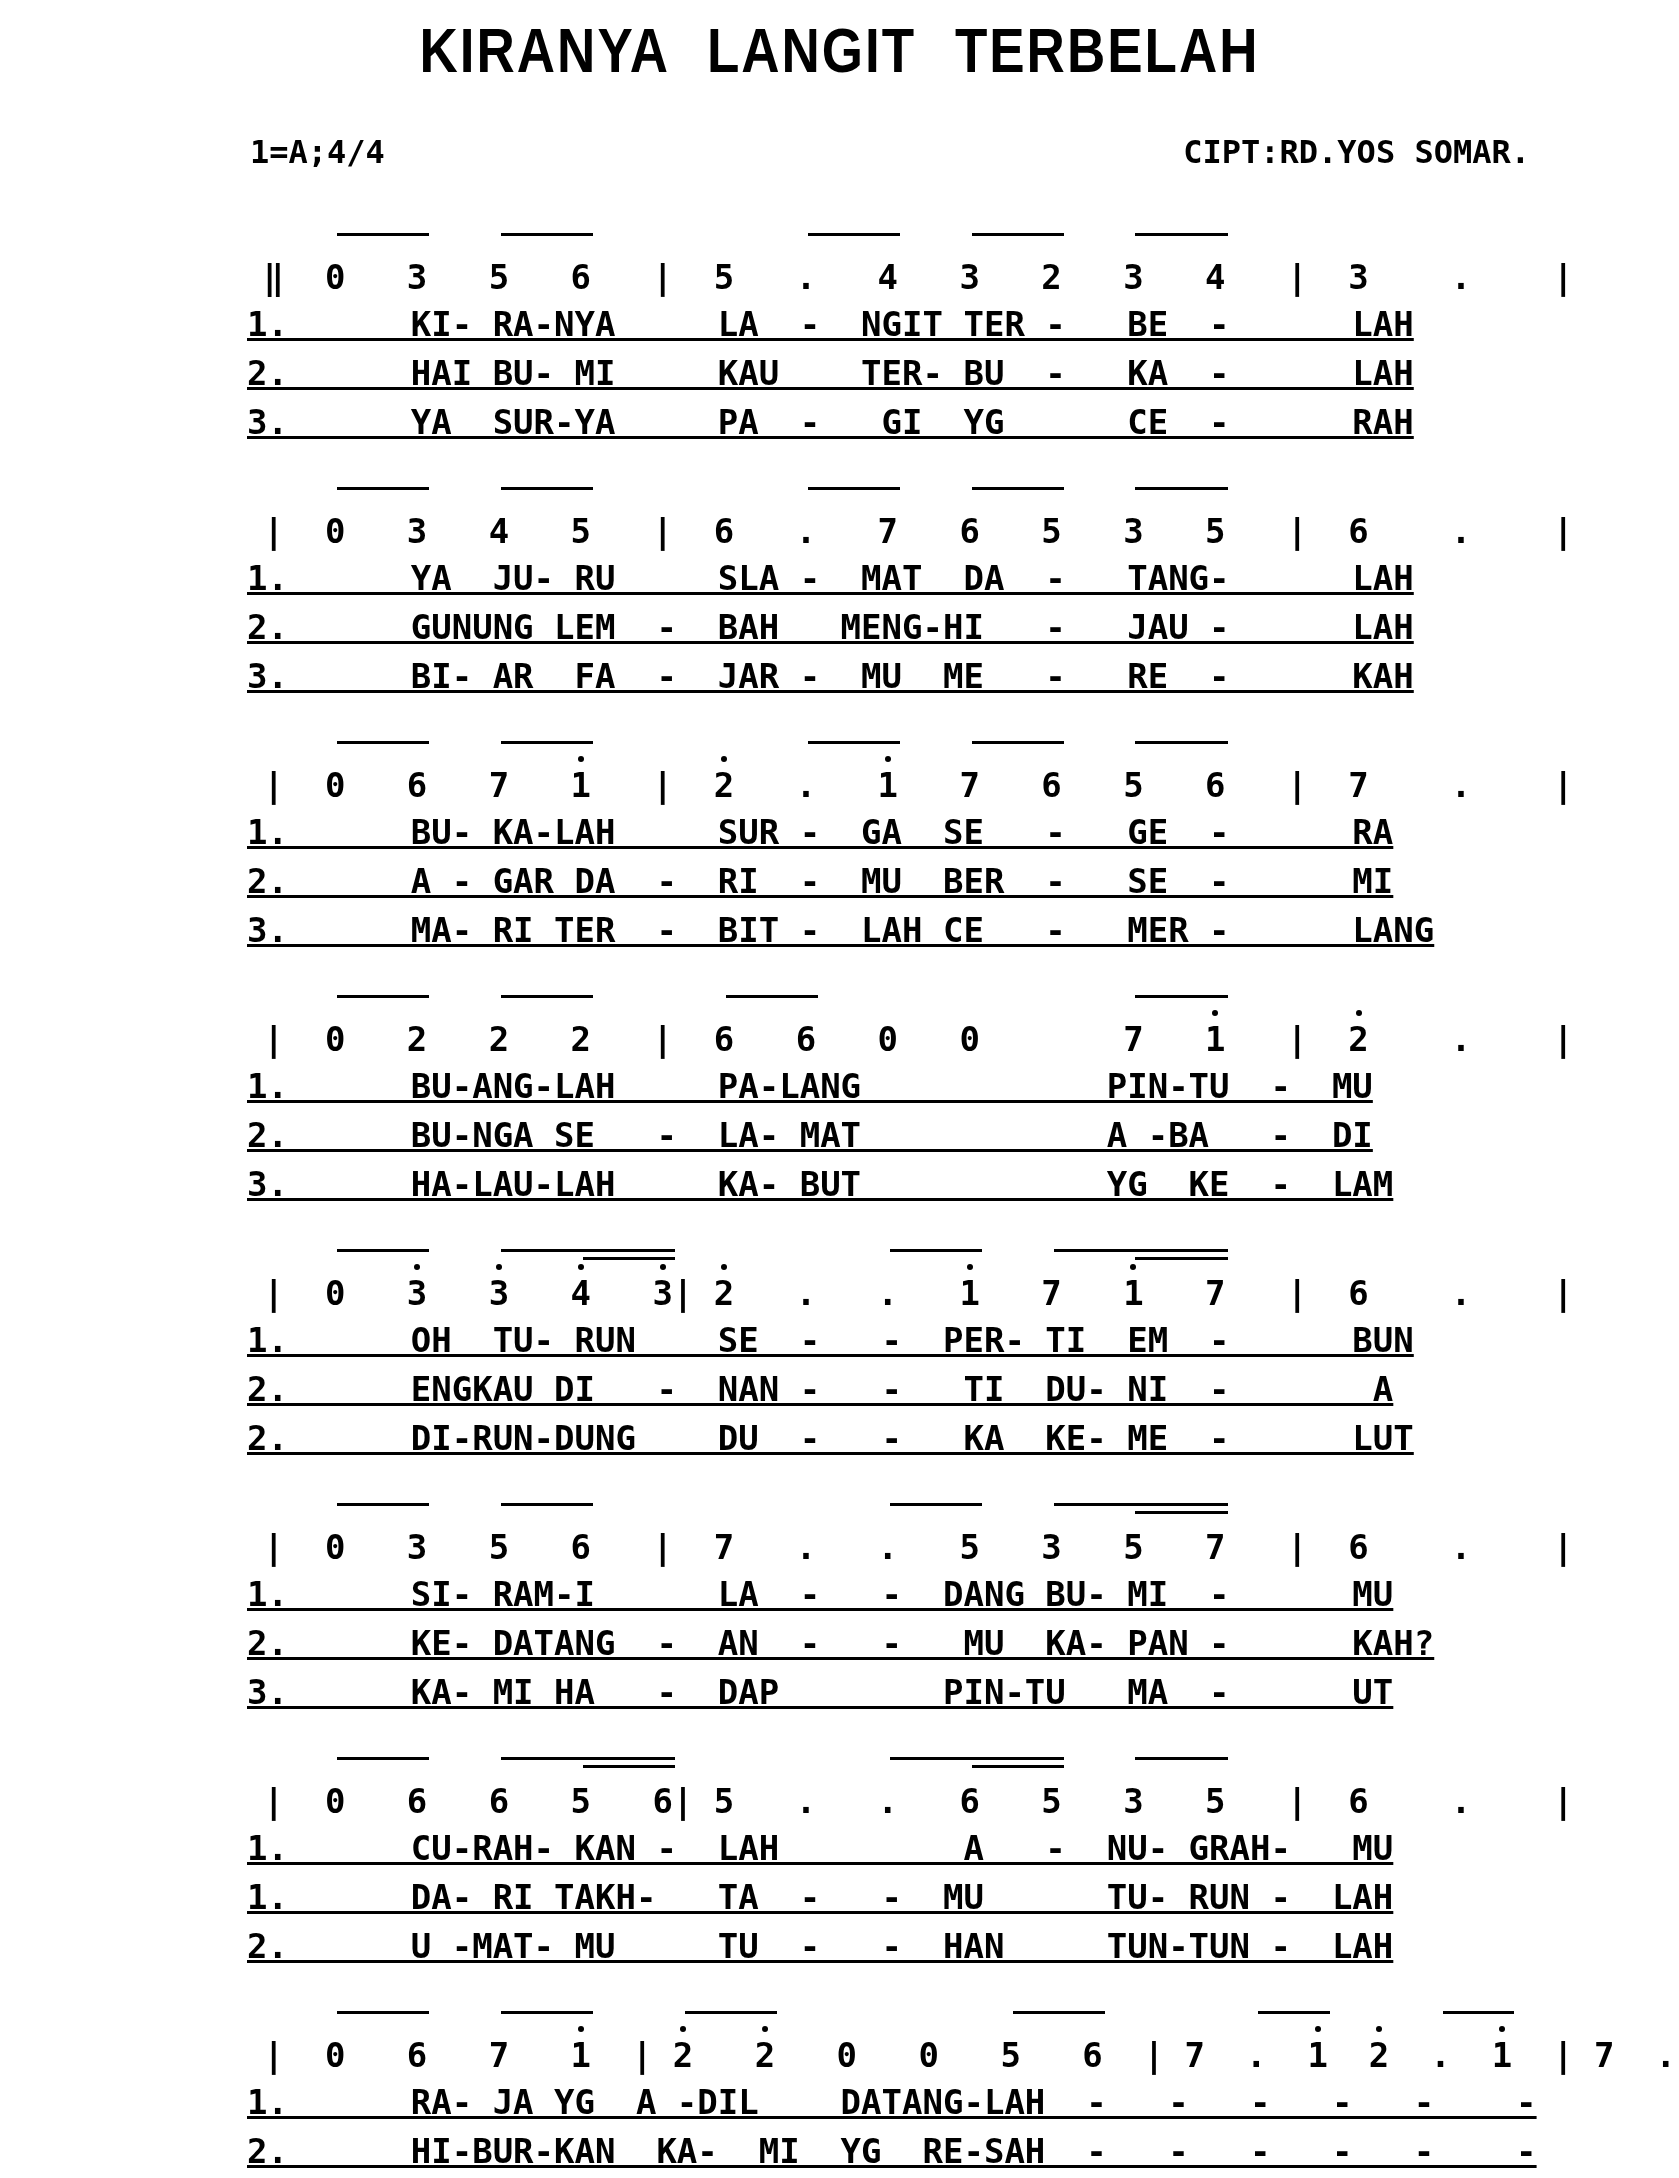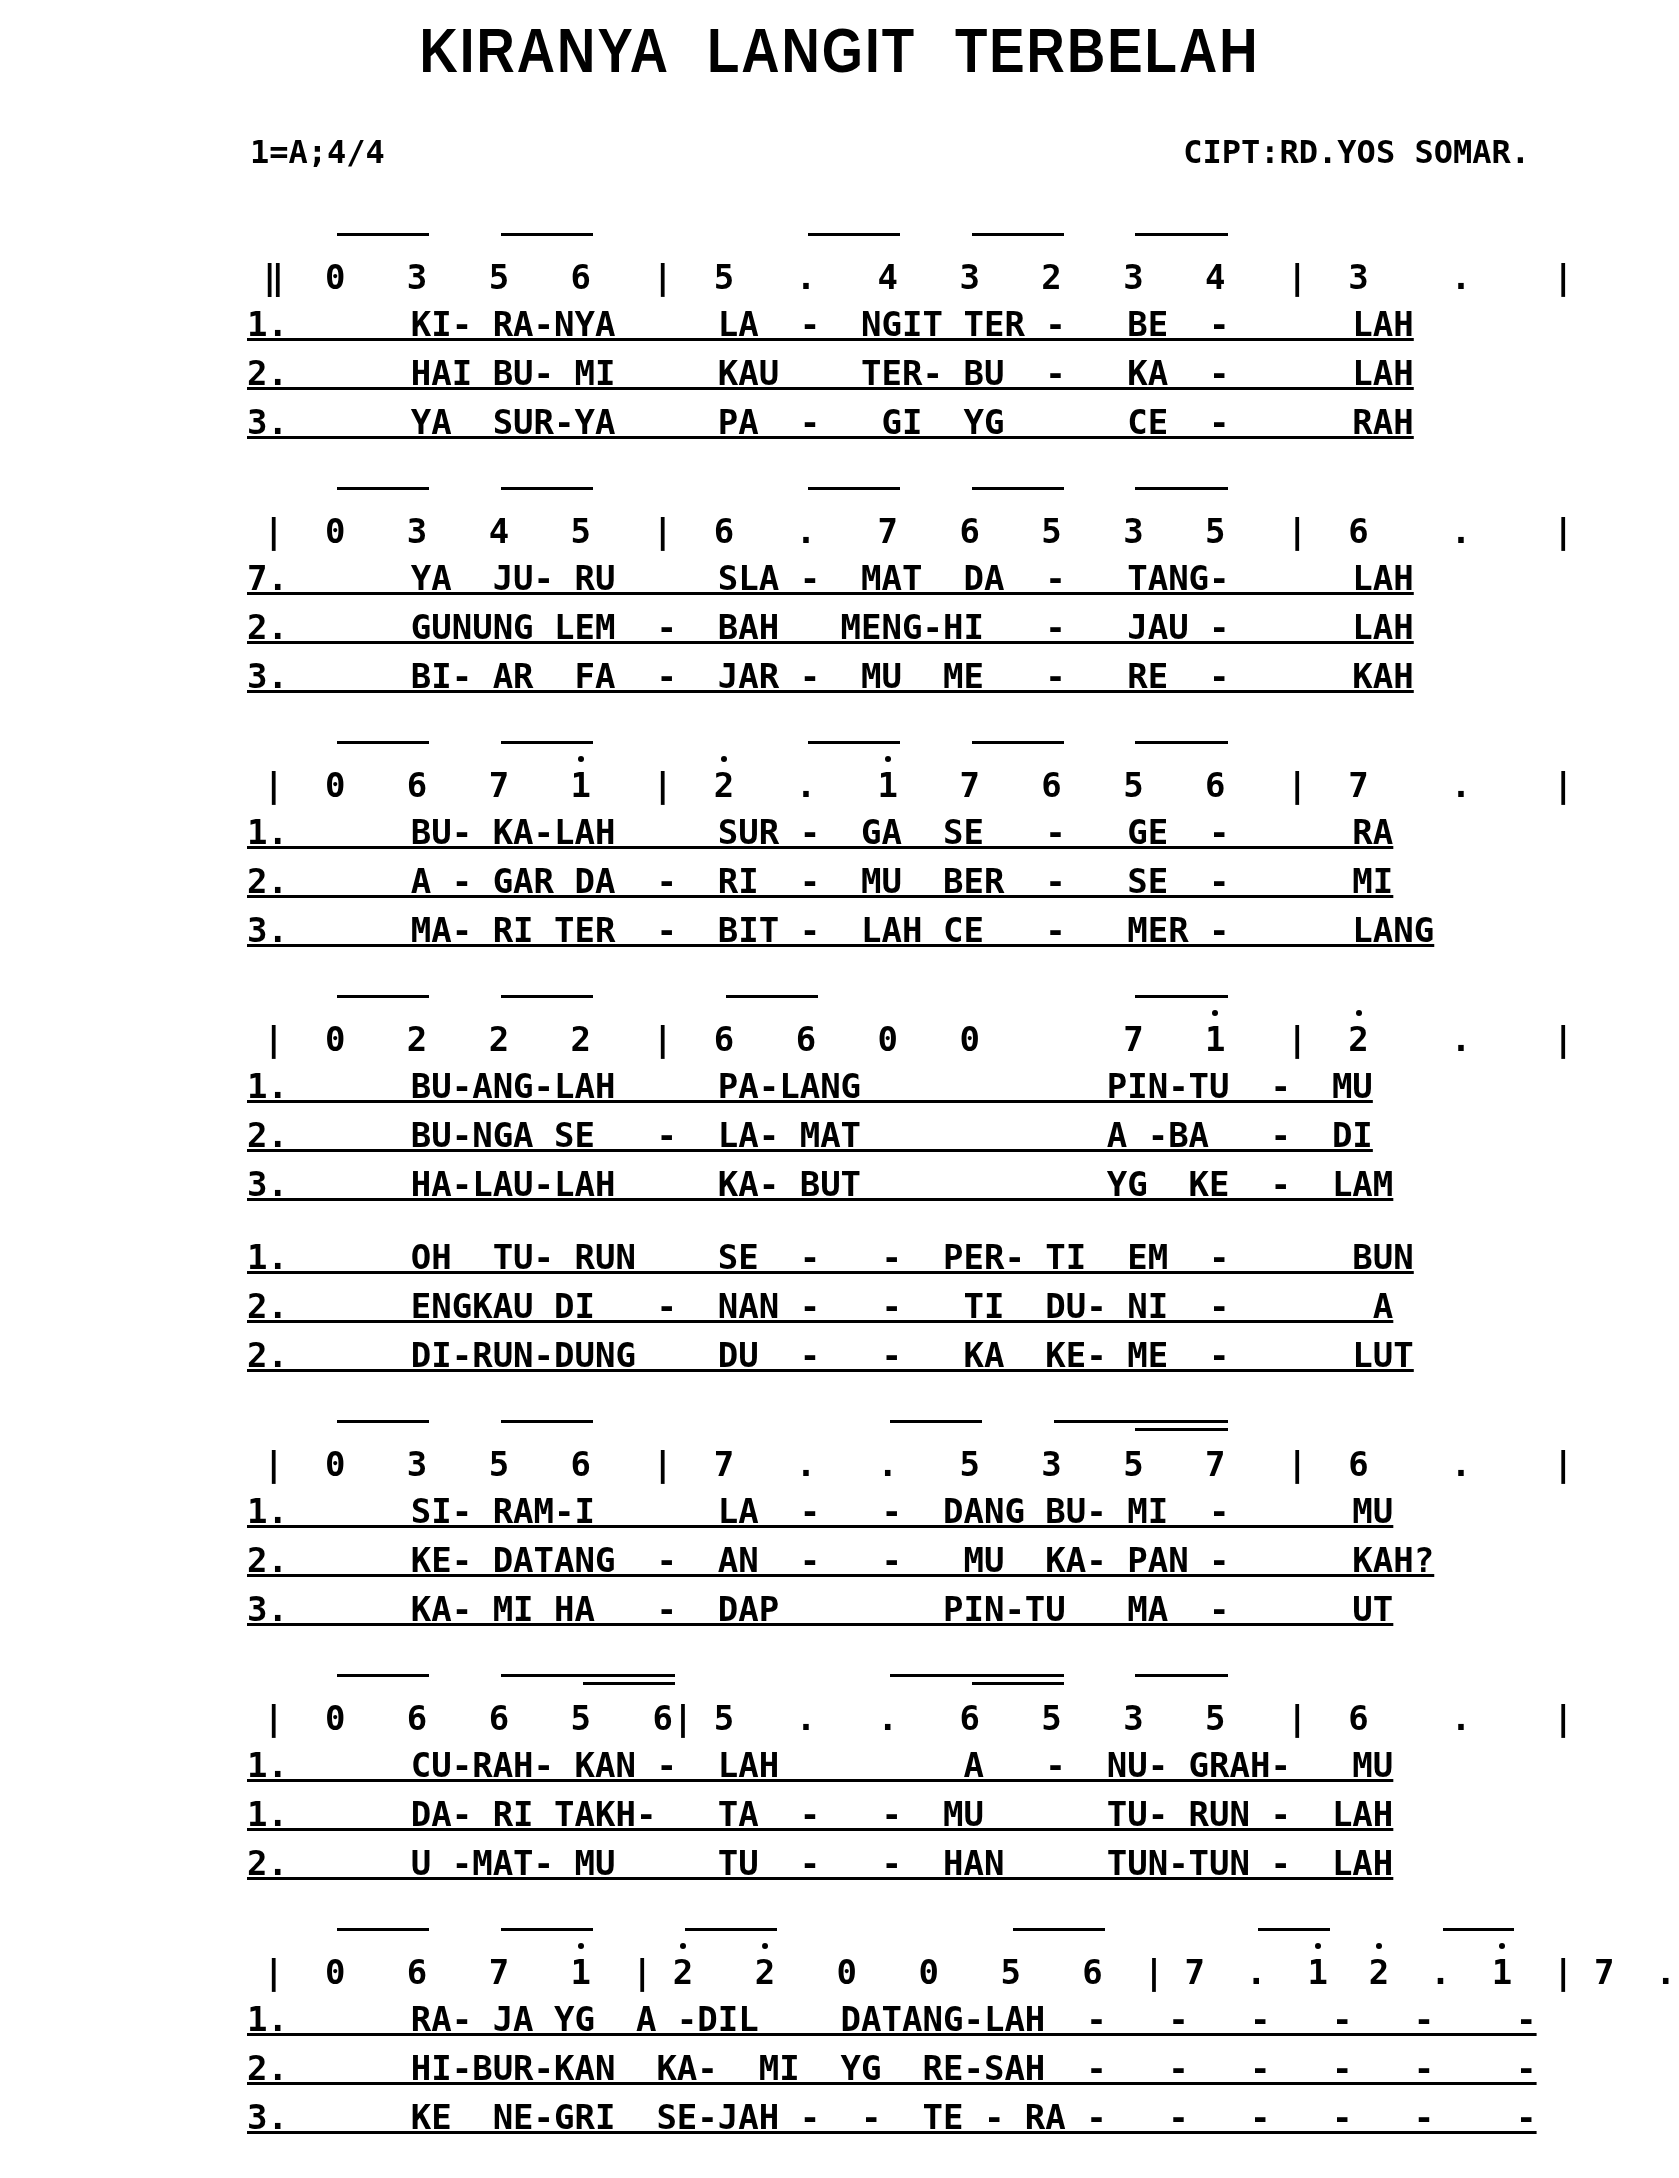--- a/index.html
+++ b/index.html
@@ -77,21 +77,21 @@
     </div>
     <div class="system">
       <div class="noteline">
         <div class="beam l1" style="left: 4.6ch; width: 4.5ch;"></div>
         <div class="beam l1" style="left: 12.6ch; width: 4.5ch;"></div>
         <div class="beam l1" style="left: 27.6ch; width: 4.5ch;"></div>
         <div class="beam l1" style="left: 35.6ch; width: 4.5ch;"></div>
         <div class="beam l1" style="left: 43.6ch; width: 4.5ch;"></div>
         <pre> |  0   3   4   5   |  6   .   7   6   5   3   5   |  6    .    |</pre>
       </div>
-      <pre class="lyric">7.      YA  JU- RU     SLA -  MAT  DA  -   TANG-      LAH</pre>
+      <pre class="lyric">1.      YA  JU- RU     SLA -  MAT  DA  -   TANG-      LAH</pre>
       <pre class="lyric">2.      GUNUNG LEM  -  BAH   MENG-HI   -   JAU -      LAH</pre>
       <pre class="lyric">3.      BI- AR  FA  -  JAR -  MU  ME   -   RE  -      KAH</pre>
     </div>
     <div class="system">
       <div class="noteline">
         <div class="beam l1" style="left: 4.6ch; width: 4.5ch;"></div>
         <div class="beam l1" style="left: 12.6ch; width: 4.5ch;"></div>
         <div class="beam l1" style="left: 27.6ch; width: 4.5ch;"></div>
         <div class="beam l1" style="left: 35.6ch; width: 4.5ch;"></div>
         <div class="beam l1" style="left: 43.6ch; width: 4.5ch;"></div>
@@ -112,20 +112,36 @@
         <div class="beam l1" style="left: 43.6ch; width: 4.5ch;"></div>
         <div class="odot" style="left: calc(47.5ch - 3px);"></div>
         <div class="odot" style="left: calc(54.5ch - 3px);"></div>
         <pre> |  0   2   2   2   |  6   6   0   0       7   1   |  2    .    |</pre>
       </div>
       <pre class="lyric">1.      BU-ANG-LAH     PA-LANG            PIN-TU  -  MU</pre>
       <pre class="lyric">2.      BU-NGA SE   -  LA- MAT            A -BA   -  DI</pre>
       <pre class="lyric">3.      HA-LAU-LAH     KA- BUT            YG  KE  -  LAM</pre>
     </div>
     <div class="system">
+      <div class="noteline">
+        <div class="beam l1" style="left: 4.6ch; width: 4.5ch;"></div>
+        <div class="beam l1" style="left: 12.6ch; width: 8.5ch;"></div>
+        <div class="beam l1" style="left: 31.6ch; width: 4.5ch;"></div>
+        <div class="beam l1" style="left: 39.6ch; width: 8.5ch;"></div>
+        <div class="beam l2" style="left: 16.6ch; width: 4.5ch;"></div>
+        <div class="beam l2" style="left: 43.6ch; width: 4.5ch;"></div>
+        <div class="odot" style="left: calc(8.5ch - 3px);"></div>
+        <div class="odot" style="left: calc(12.5ch - 3px);"></div>
+        <div class="odot" style="left: calc(16.5ch - 3px);"></div>
+        <div class="odot" style="left: calc(20.5ch - 3px);"></div>
+        <div class="odot" style="left: calc(23.5ch - 3px);"></div>
+        <div class="odot" style="left: calc(35.5ch - 3px);"></div>
+        <div class="odot" style="left: calc(43.5ch - 3px);"></div>
+        <pre> |  0   3   3   4   3| 2   .   .   1   7   1   7   |  6    .    |</pre>
+      </div>
       <pre class="lyric">1.      OH  TU- RUN    SE  -   -  PER- TI  EM  -      BUN</pre>
       <pre class="lyric">2.      ENGKAU DI   -  NAN -   -   TI  DU- NI  -       A</pre>
       <pre class="lyric">2.      DI-RUN-DUNG    DU  -   -   KA  KE- ME  -      LUT</pre>
     </div>
     <div class="system">
       <div class="noteline">
         <div class="beam l1" style="left: 4.6ch; width: 4.5ch;"></div>
         <div class="beam l1" style="left: 12.6ch; width: 4.5ch;"></div>
         <div class="beam l1" style="left: 31.6ch; width: 4.5ch;"></div>
         <div class="beam l1" style="left: 39.6ch; width: 8.5ch;"></div>

